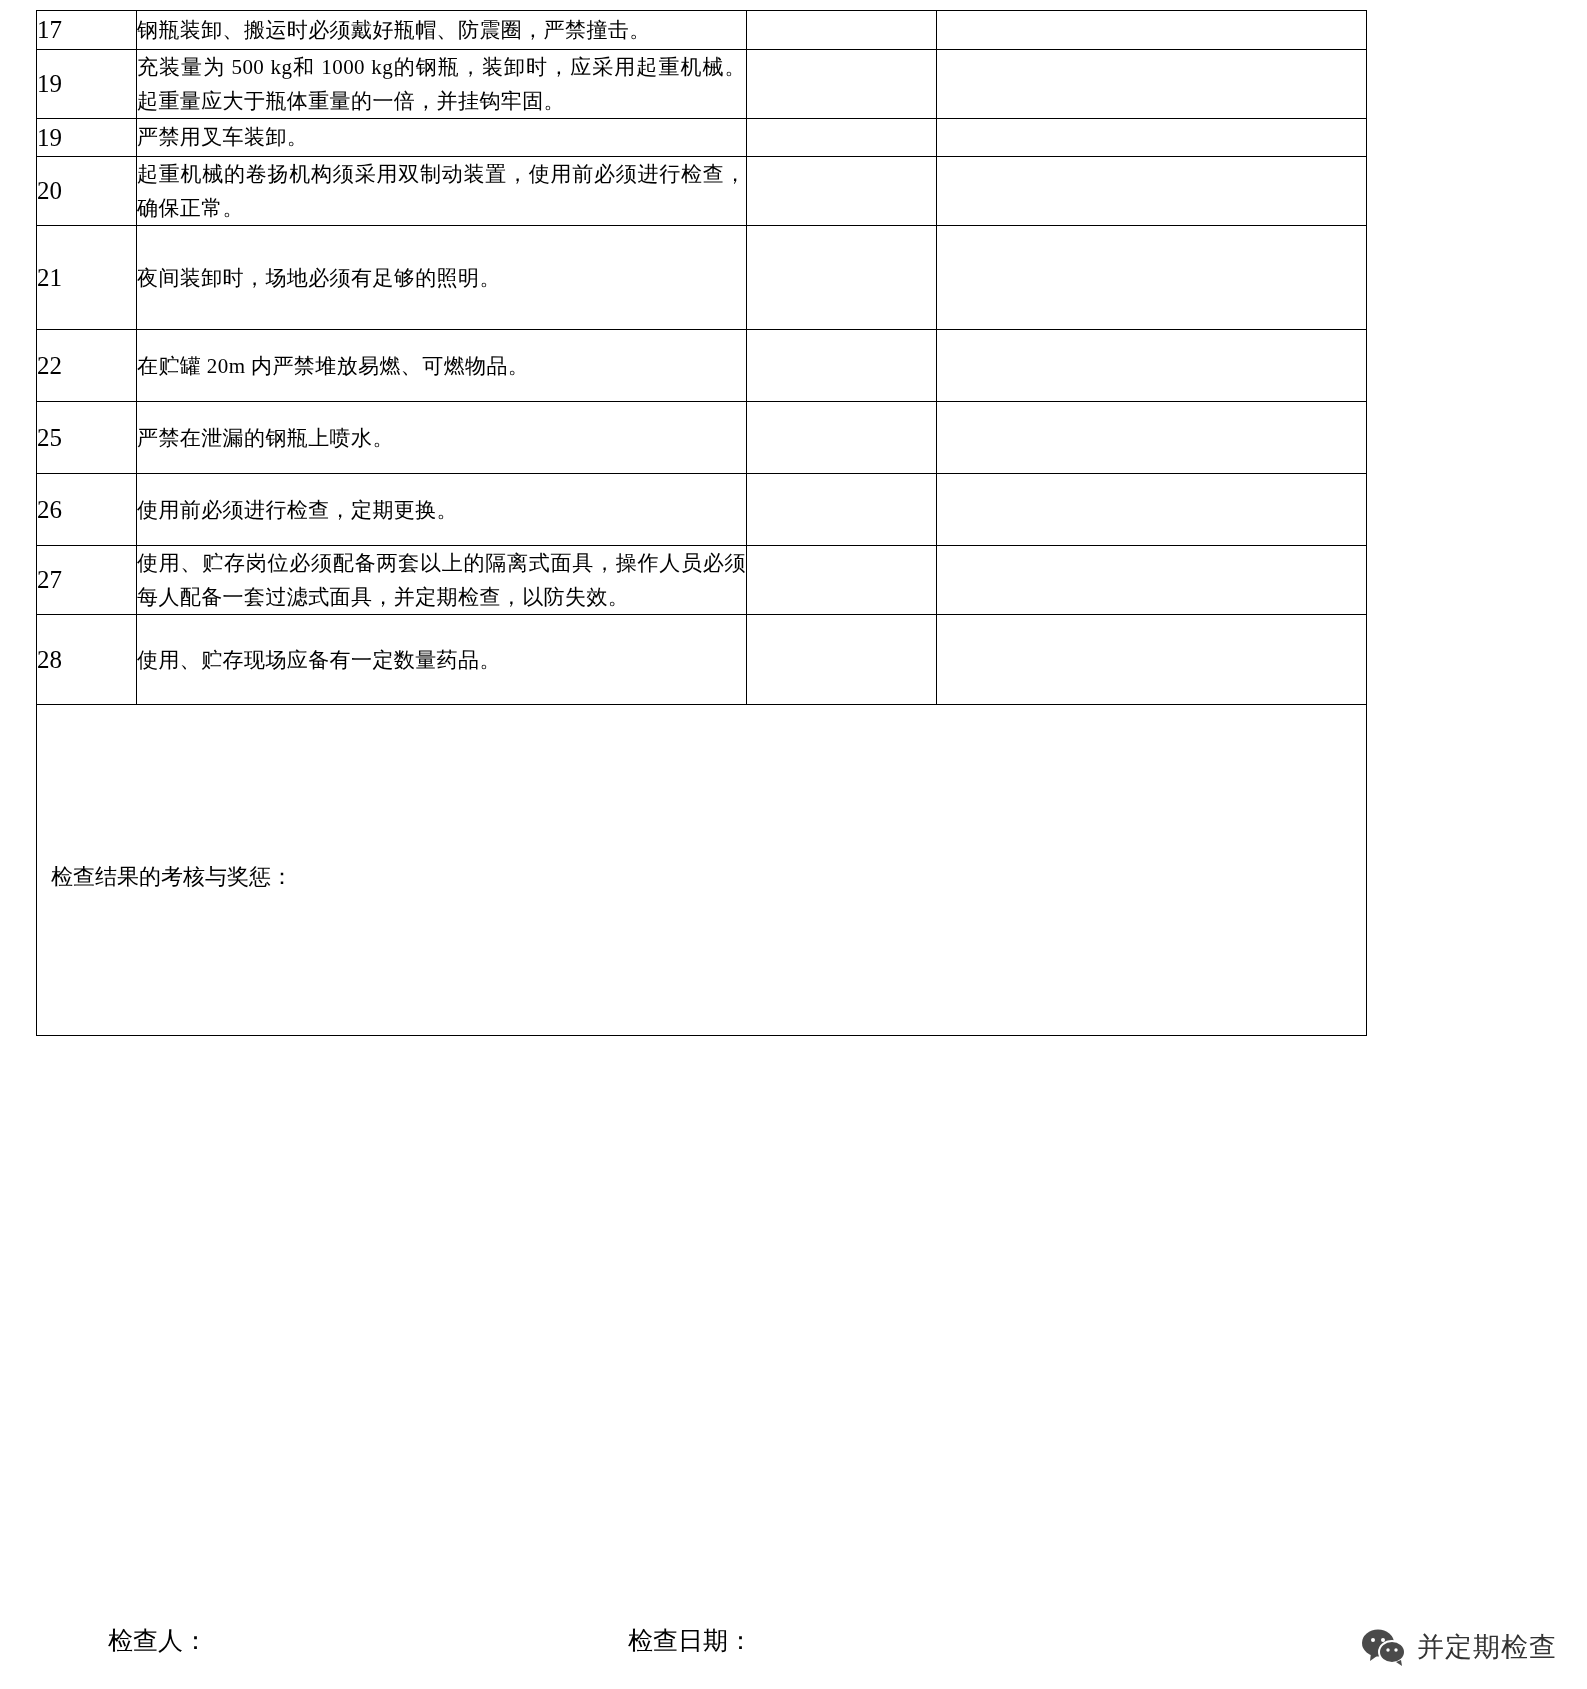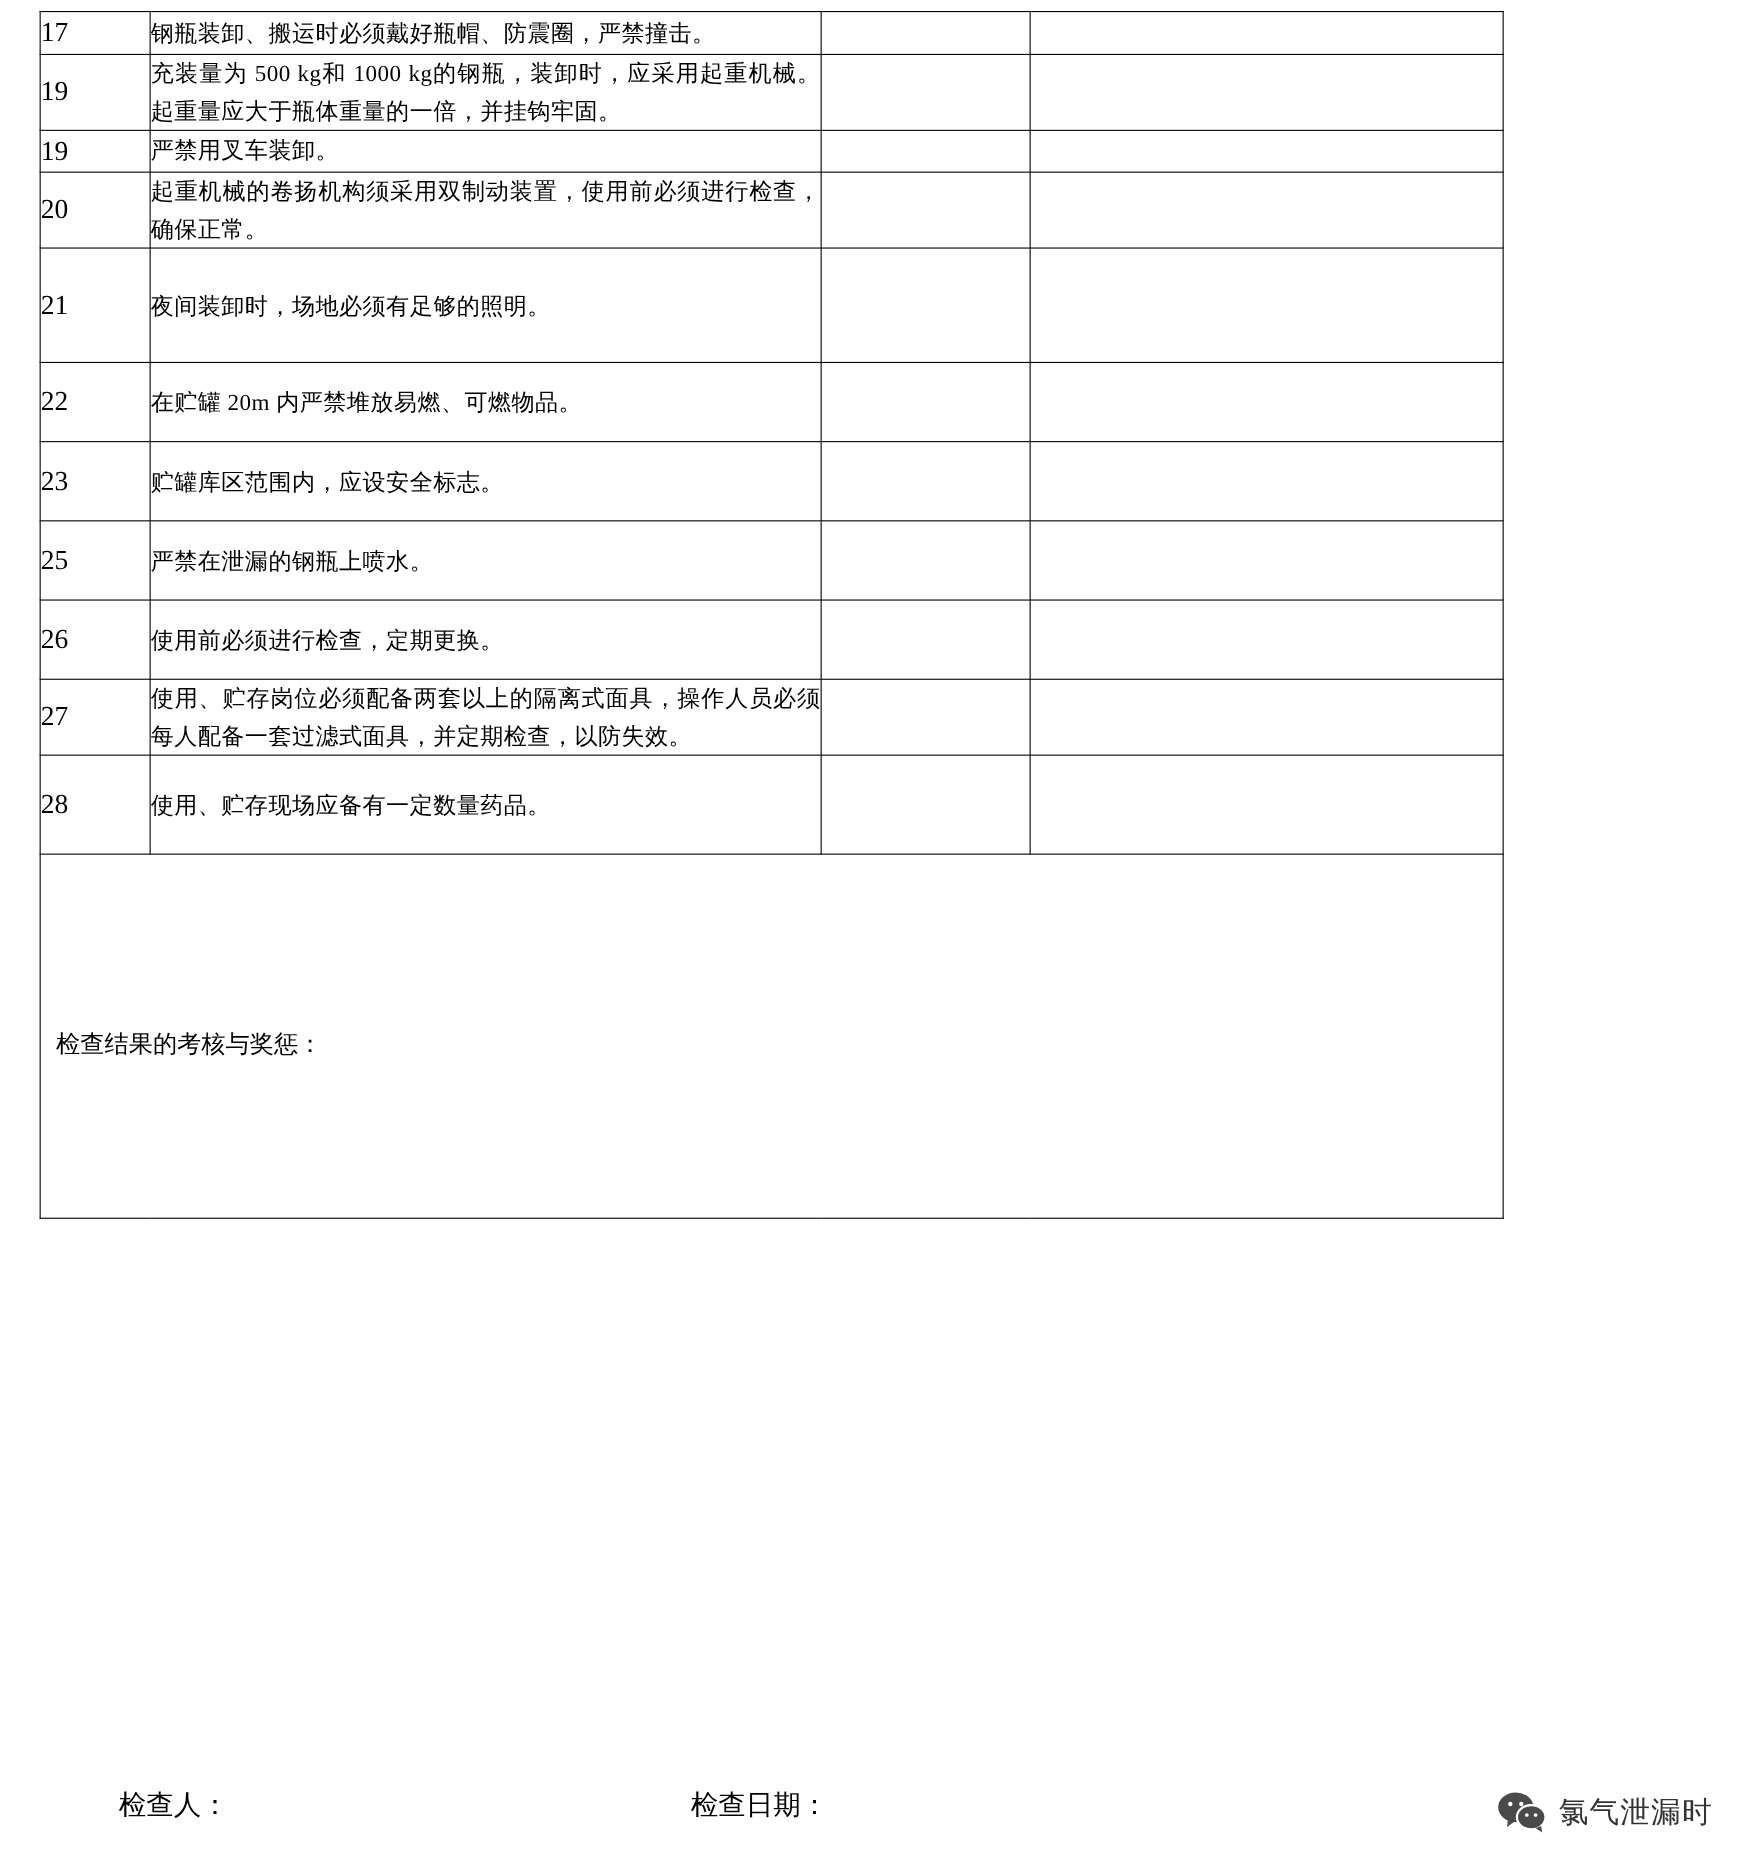--- a/index.html
+++ b/index.html
@@ -159,26 +159,20 @@
         <td class="cell-last"></td>
       </tr>
 
       <tr style="height:72px;">
         <td class="cell-no">22</td>
         <td class="cell-text">在贮罐 20m 内严禁堆放易燃、可燃物品。</td>
         <td class="cell-mid"></td>
         <td class="cell-last"></td>
       </tr>
 
-      <tr style="height:72px;">
-        <td class="cell-no">23</td>
-        <td class="cell-text">贮罐库区范围内，应设安全标志。</td>
-        <td class="cell-mid"></td>
-        <td class="cell-last"></td>
-      </tr>
 
 
       <tr style="height:72px;">
         <td class="cell-no">25</td>
         <td class="cell-text">严禁在泄漏的钢瓶上喷水。</td>
         <td class="cell-mid"></td>
         <td class="cell-last"></td>
       </tr>
 
       <tr style="height:72px;">
@@ -222,16 +216,16 @@
         <ellipse cx="17" cy="16" rx="16" ry="13.5" fill="#4a4a4a"></ellipse>
         <polygon points="10,26 9,34 16,29" fill="#4a4a4a"></polygon>
         <circle cx="12" cy="13" r="2" fill="#ffffff"></circle>
         <circle cx="22" cy="13" r="2" fill="#ffffff"></circle>
         <ellipse cx="31" cy="25" rx="13" ry="11" fill="#4a4a4a" stroke="#ffffff" stroke-width="2"></ellipse>
         <polygon points="40,33 41,39 35,35" fill="#4a4a4a"></polygon>
         <circle cx="27" cy="23" r="1.7" fill="#ffffff"></circle>
         <circle cx="35" cy="23" r="1.7" fill="#ffffff"></circle>
       </svg>
     </span>
-    <span class="wm-text">氯气泄漏时</span>
+    <span class="wm-text">并定期检查</span>
   </div>
 
 </div>
 
 </body></html>

